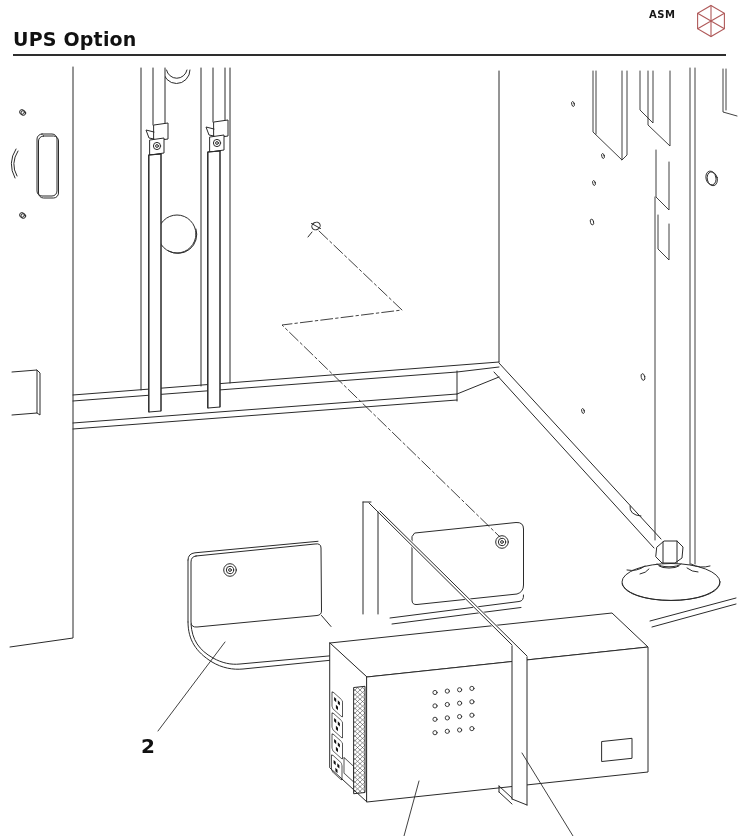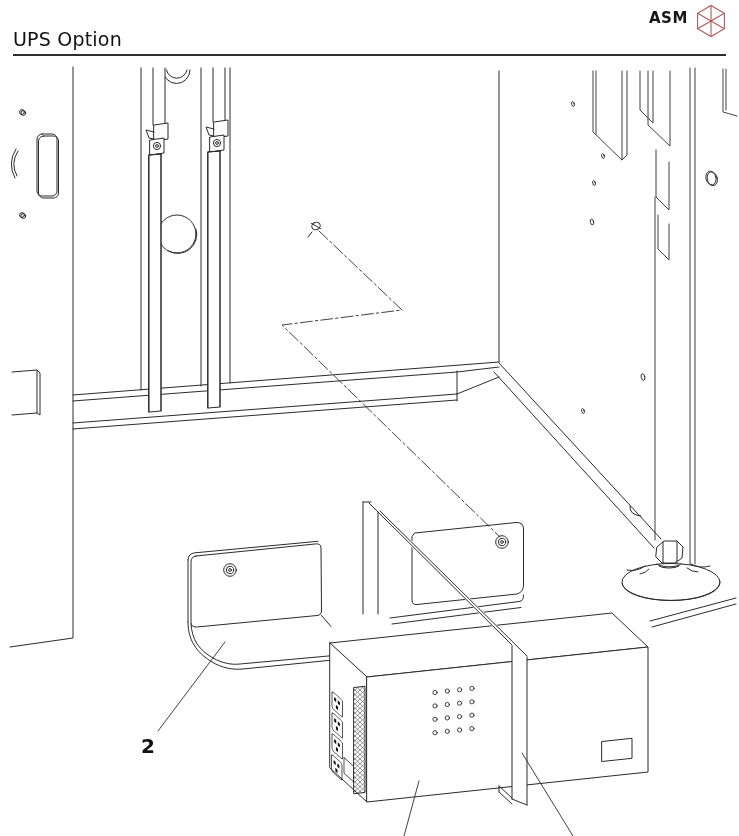--- a/index.html
+++ b/index.html
@@ -1,21 +1,21 @@
 <!DOCTYPE html>
 <html><head>
 <meta charset="utf-8">
 <style>
   html,body{margin:0;padding:0;background:#ffffff;}
   body{width:739px;height:836px;position:relative;overflow:hidden;
        font-family:"DejaVu Sans","Liberation Sans",sans-serif;}
-  .hdr-title{position:absolute;left:13px;top:28px;font-weight:normal;font-size:19px;
+  .hdr-title{position:absolute;left:13px;top:28px;font-weight:bold;font-size:19px;
              color:#111;letter-spacing:.2px;white-space:nowrap;}
   .hdr-rule{position:absolute;left:13px;top:54px;width:713px;height:2px;background:#2e2e2e;}
-  .brand{position:absolute;left:649px;top:9px;font-weight:bold;font-size:15px;
+  .brand{position:absolute;left:649px;top:9px;font-weight:bold;font-size:10px;
          color:#161616;letter-spacing:.5px;}
   .logo{position:absolute;left:694px;top:4px;width:34px;height:34px;}
   svg.diagram{position:absolute;left:0;top:0;}
   .callout-text{font-family:"DejaVu Sans","Liberation Sans",sans-serif;
                 font-weight:bold;font-size:20px;fill:#111;}
 </style>
 </head>
 <body>
 
 <div class="hdr-title">UPS Option</div>

